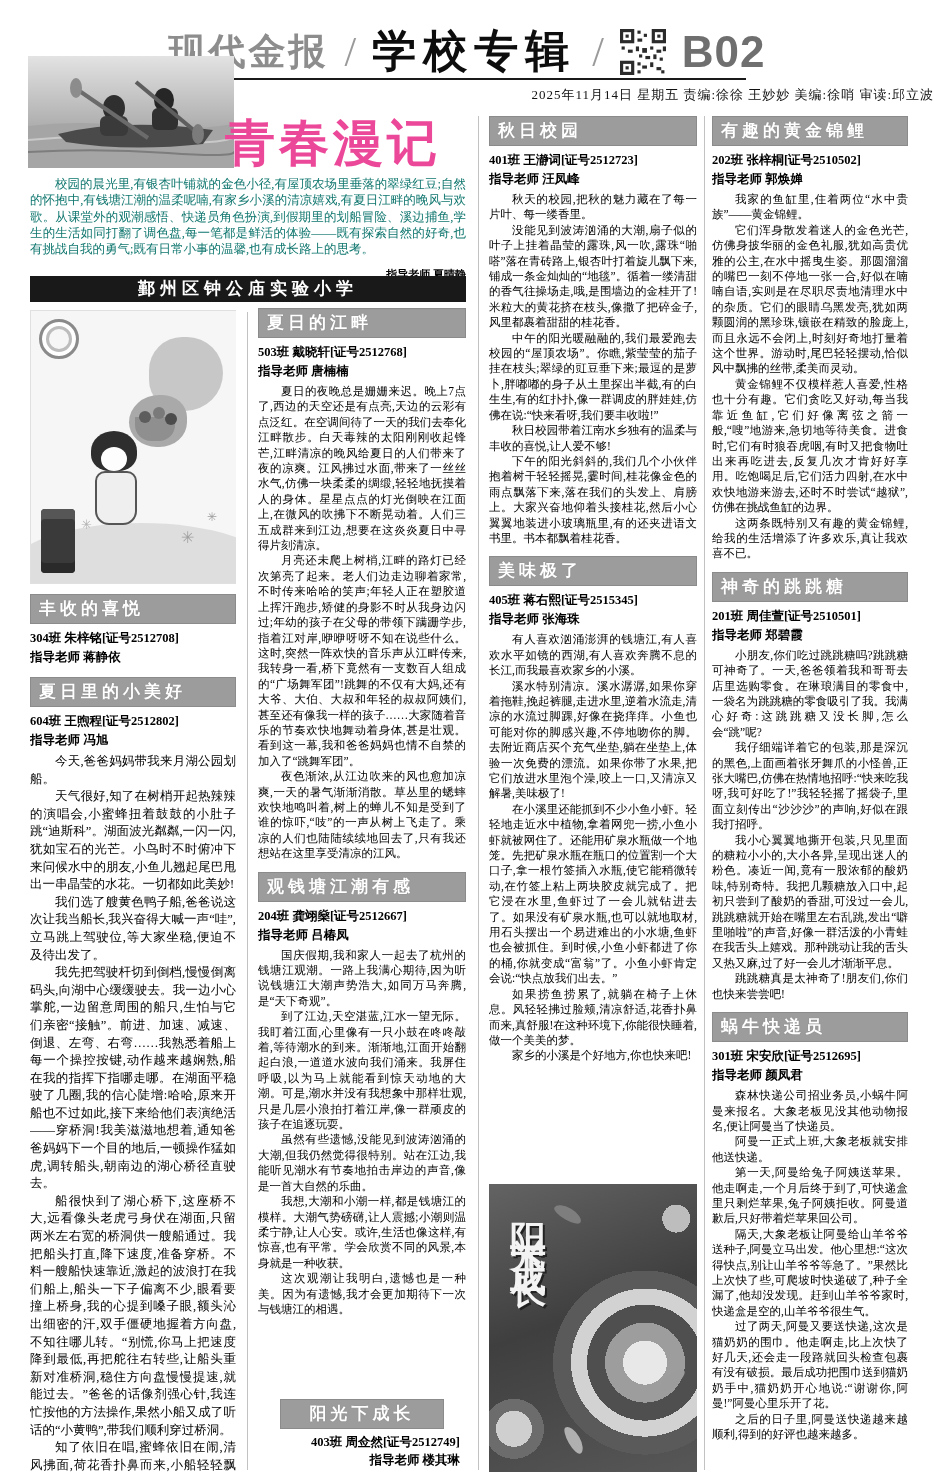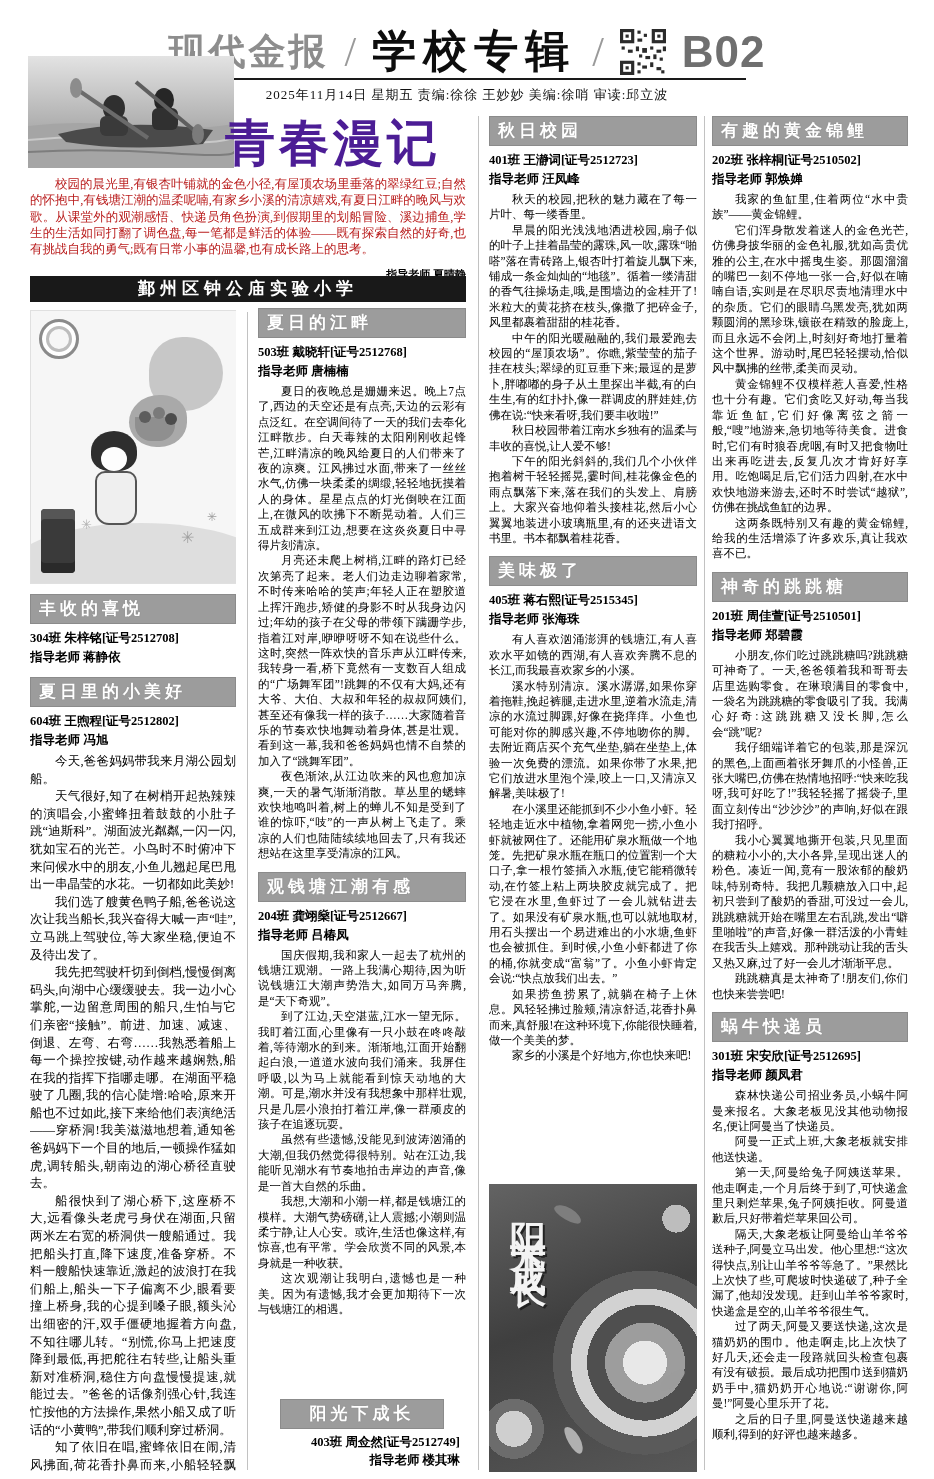--- a/index.html
+++ b/index.html
@@ -7,28 +7,28 @@
         font-family:"Liberation Serif","DejaVu Serif",serif;color:#000;}
 
   
   .masthead{position:absolute;left:0;top:22px;width:934px;display:flex;align-items:center;justify-content:center;gap:16px;}
   .paper-name{font-size:37px;font-weight:bold;color:#8d8d8d;letter-spacing:3px;font-family:"Liberation Serif",serif;}
   .mh-slash{font-size:42px;color:#9a9a9a;font-weight:normal;}
   .section-name{font-size:44px;font-weight:900;color:#0d0d0d;letter-spacing:7px;}
   .qr{width:46px;height:46px;display:block;}
   .page-no{font-size:44px;color:#6f6f6f;font-weight:bold;font-family:"Liberation Sans",sans-serif;letter-spacing:1px;}
   .masthead-rule{position:absolute;left:212px;top:78px;width:534px;border-top:2px solid #1a1a1a;}
-  .date-line{position:absolute;left:0;top:86px;width:934px;text-align:center;font-size:13px;color:#111;letter-spacing:1px;}
+  .date-line{position:absolute;left:0;top:86px;width:934px;text-align:right;font-size:13px;color:#111;letter-spacing:1px;}
 
   
   .kayak-photo{position:absolute;left:28px;top:56px;width:206px;height:112px;}
   .feature-title{position:absolute;left:200px;top:110px;width:266px;text-align:center;
-                 font-size:50px;font-weight:900;letter-spacing:4px;color:#4c1d95;}
+                 font-size:50px;font-weight:900;letter-spacing:4px;color:#ec4899;}
   .feature-intro{position:absolute;left:30px;top:176px;width:436px;font-size:12.5px;line-height:16.3px;
-                 text-align:justify;text-indent:2em;color:#b91c1c;}
+                 text-align:justify;text-indent:2em;color:#0f766e;}
   .feature-credit{position:absolute;left:30px;top:267px;width:436px;text-align:right;font-size:11px;font-weight:bold;}
   .school-banner{position:absolute;left:30px;top:276px;width:436px;height:26px;background:#191919;color:#fff;
                  text-align:center;line-height:26px;font-size:17px;font-weight:bold;letter-spacing:5px;
                  font-family:Liberation Serif, serif;}
 
   
   .col{position:absolute;display:flex;flex-direction:column;overflow:hidden;}
   .col1{left:30px;top:310px;width:206px;height:1162px;}
   .col2{left:258px;top:308px;width:208px;height:1164px;}
   .col3{left:489px;top:116px;width:208px;height:1356px;}
@@ -223,21 +223,21 @@
       <div class="byline">指导老师 楼其琳</div>
     </div>
   </div>
 
   <div class="col col3">
     <div class="sec-head">秋日校园</div>
     <div class="byline">401班 王瀞词[证号2512723]</div>
     <div class="byline">指导老师 汪凤峰</div>
     <div class="body-block">
         <p class="para">秋天的校园,把秋的魅力藏在了每一片叶、每一缕香里。</p>
-        <p class="para">早晨的阳光浅浅地洒进校园,扇子似的叶子上挂着晶莹的露珠,风一吹,露珠“啪嗒”落在青砖路上,银杏叶打着旋儿飘下来,铺成一条金灿灿的“地毯”。循着一缕清甜的香气往操场走,哦,是围墙边的金桂开了!米粒大的黄花挤在枝头,像撒了把碎金子,风里都裹着甜甜的桂花香。</p>
+        <p class="para">没能见到波涛汹涌的大潮,扇子似的叶子上挂着晶莹的露珠,风一吹,露珠“啪嗒”落在青砖路上,银杏叶打着旋儿飘下来,铺成一条金灿灿的“地毯”。循着一缕清甜的香气往操场走,哦,是围墙边的金桂开了!米粒大的黄花挤在枝头,像撒了把碎金子,风里都裹着甜甜的桂花香。</p>
         <p class="para">中午的阳光暖融融的,我们最爱跑去校园的“屋顶农场”。你瞧,紫莹莹的茄子挂在枝头;翠绿的豇豆垂下来;最逗的是萝卜,胖嘟嘟的身子从土里探出半截,有的白生生,有的红扑扑,像一群调皮的胖娃娃,仿佛在说:“快来看呀,我们要丰收啦!”</p>
         <p class="para">秋日校园带着江南水乡独有的温柔与丰收的喜悦,让人爱不够!</p>
         <p class="para">下午的阳光斜斜的,我们几个小伙伴抱着树干轻轻摇晃,霎时间,桂花像金色的雨点飘落下来,落在我们的头发上、肩膀上。大家兴奋地仰着头接桂花,然后小心翼翼地装进小玻璃瓶里,有的还夹进语文书里。书本都飘着桂花香。</p>
       </div>
 
     <div class="sec-head">美味极了</div>
     <div class="byline">405班 蒋右熙[证号2515345]</div>
     <div class="byline">指导老师 张海珠</div>
     <div class="body-block">
         <p class="para">有人喜欢汹涌澎湃的钱塘江,有人喜欢水平如镜的西湖,有人喜欢奔腾不息的长江,而我最喜欢家乡的小溪。</p>

